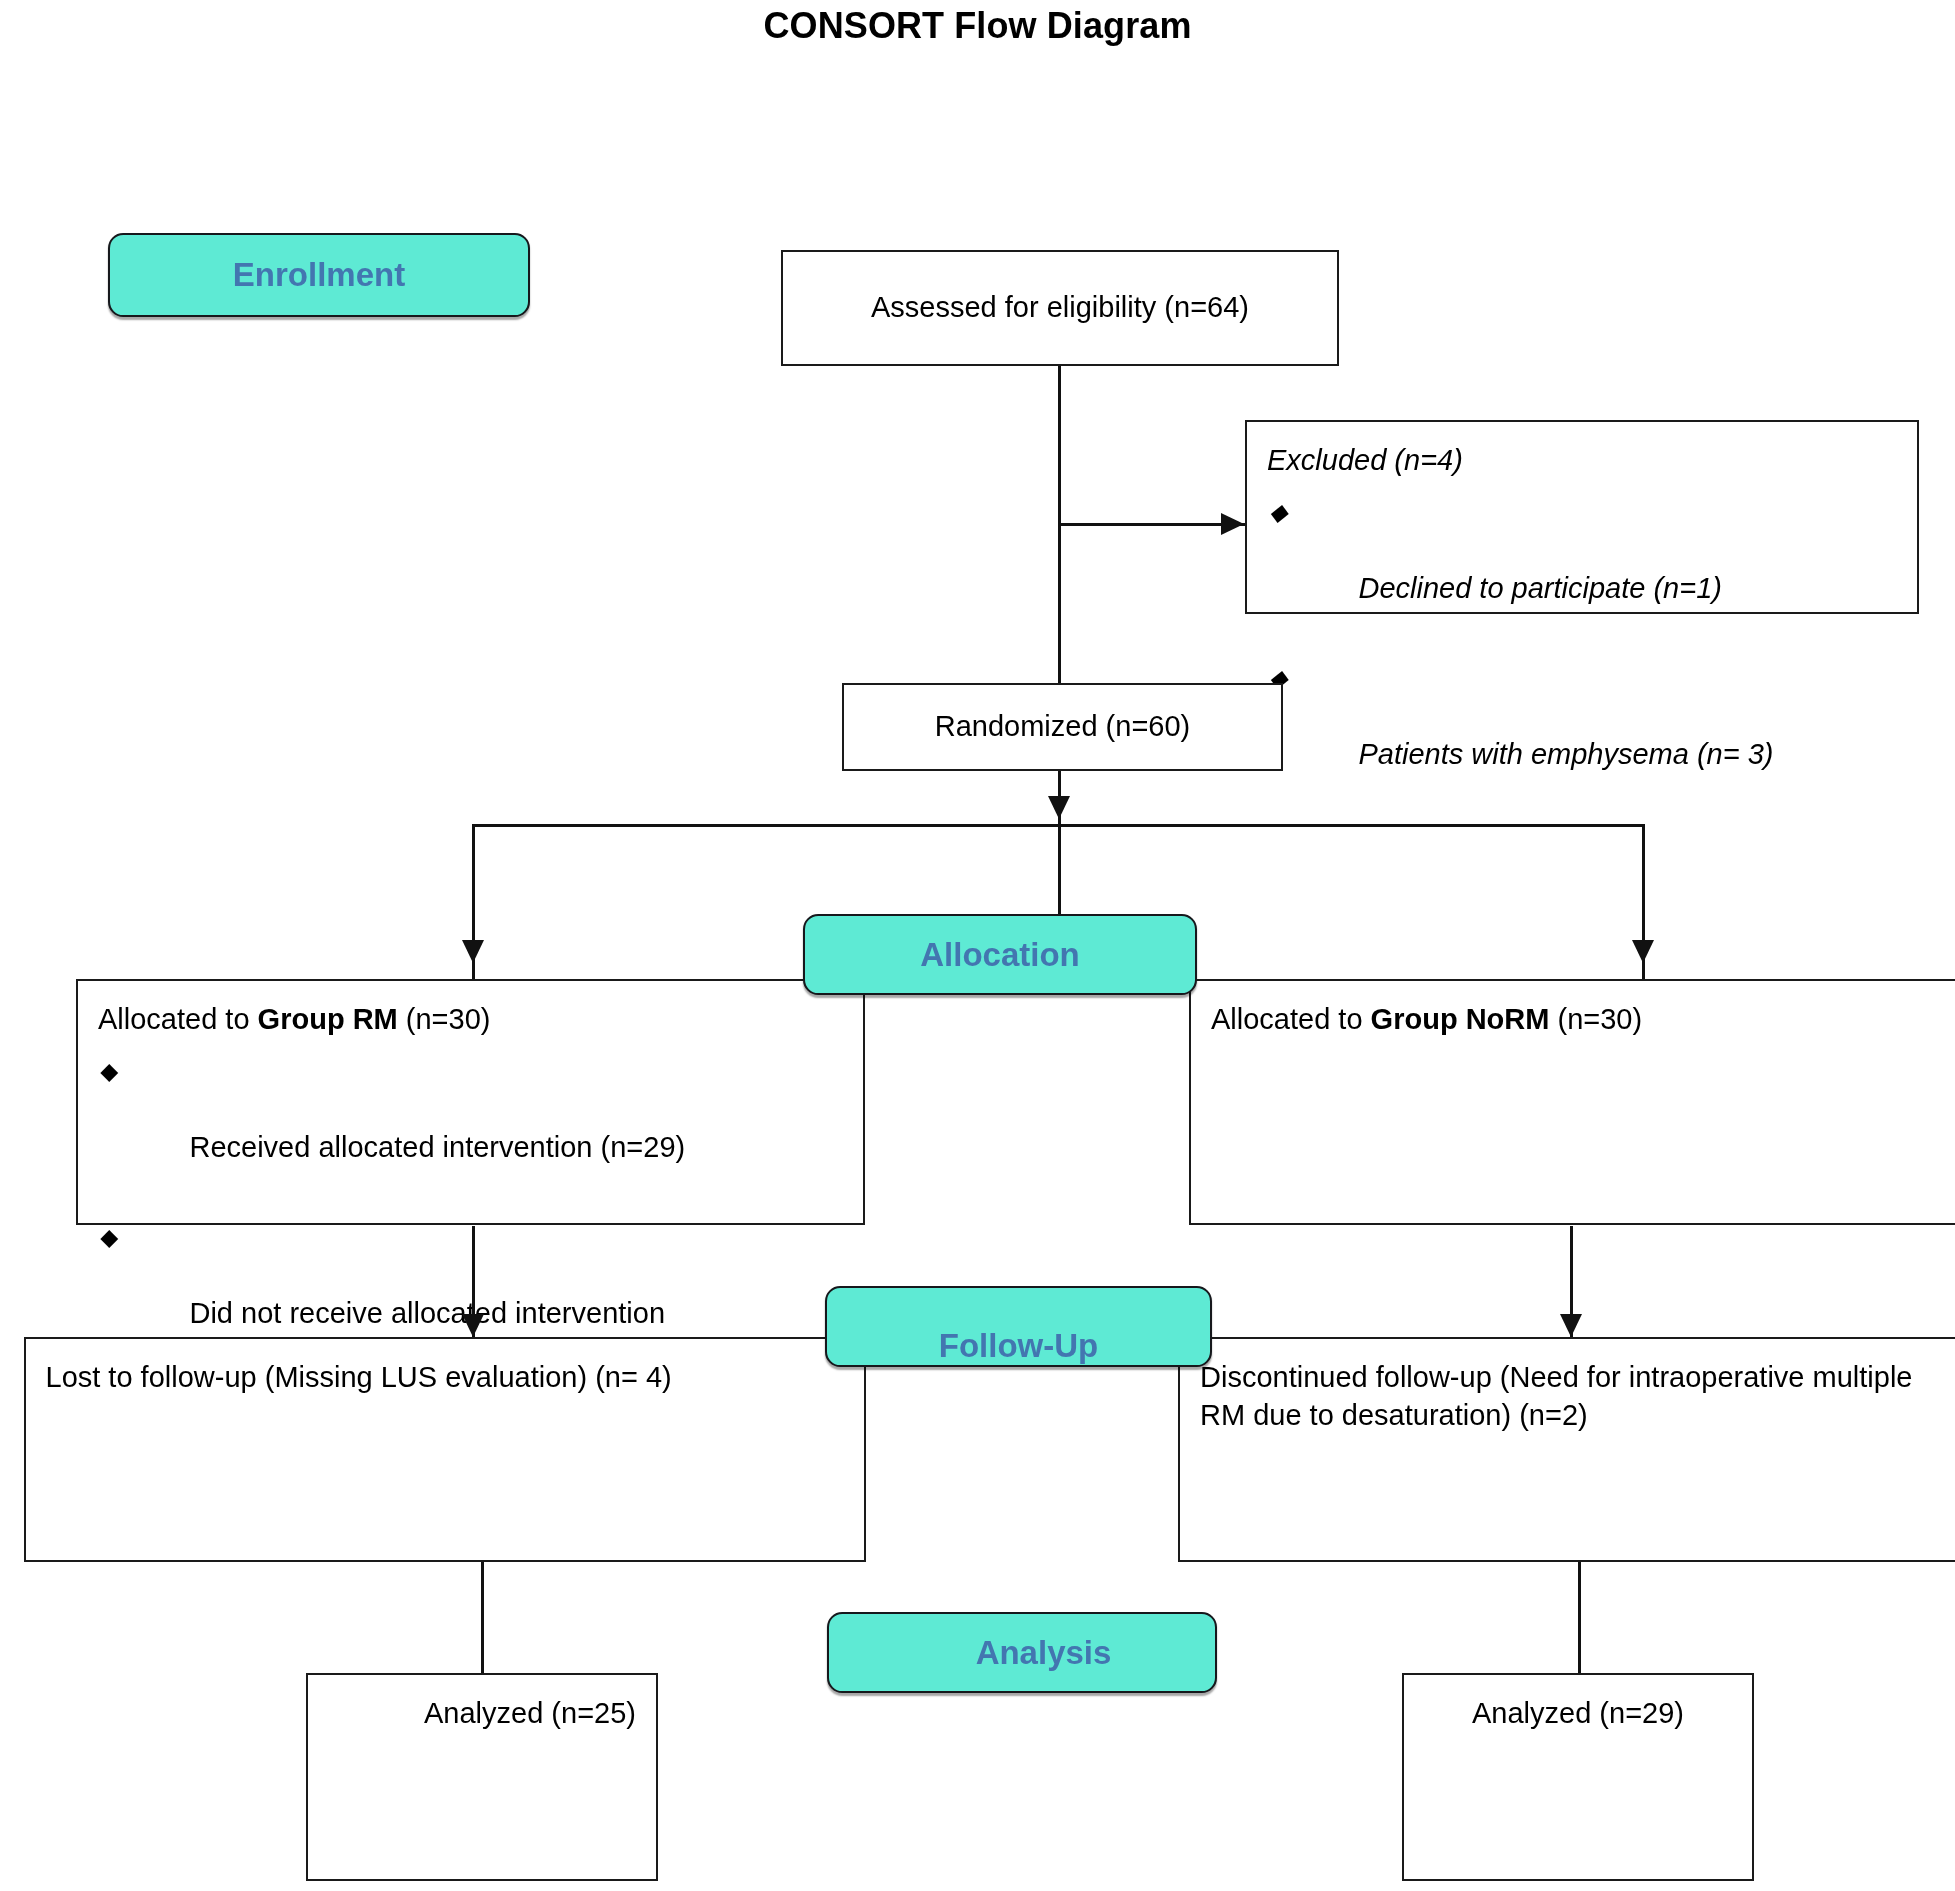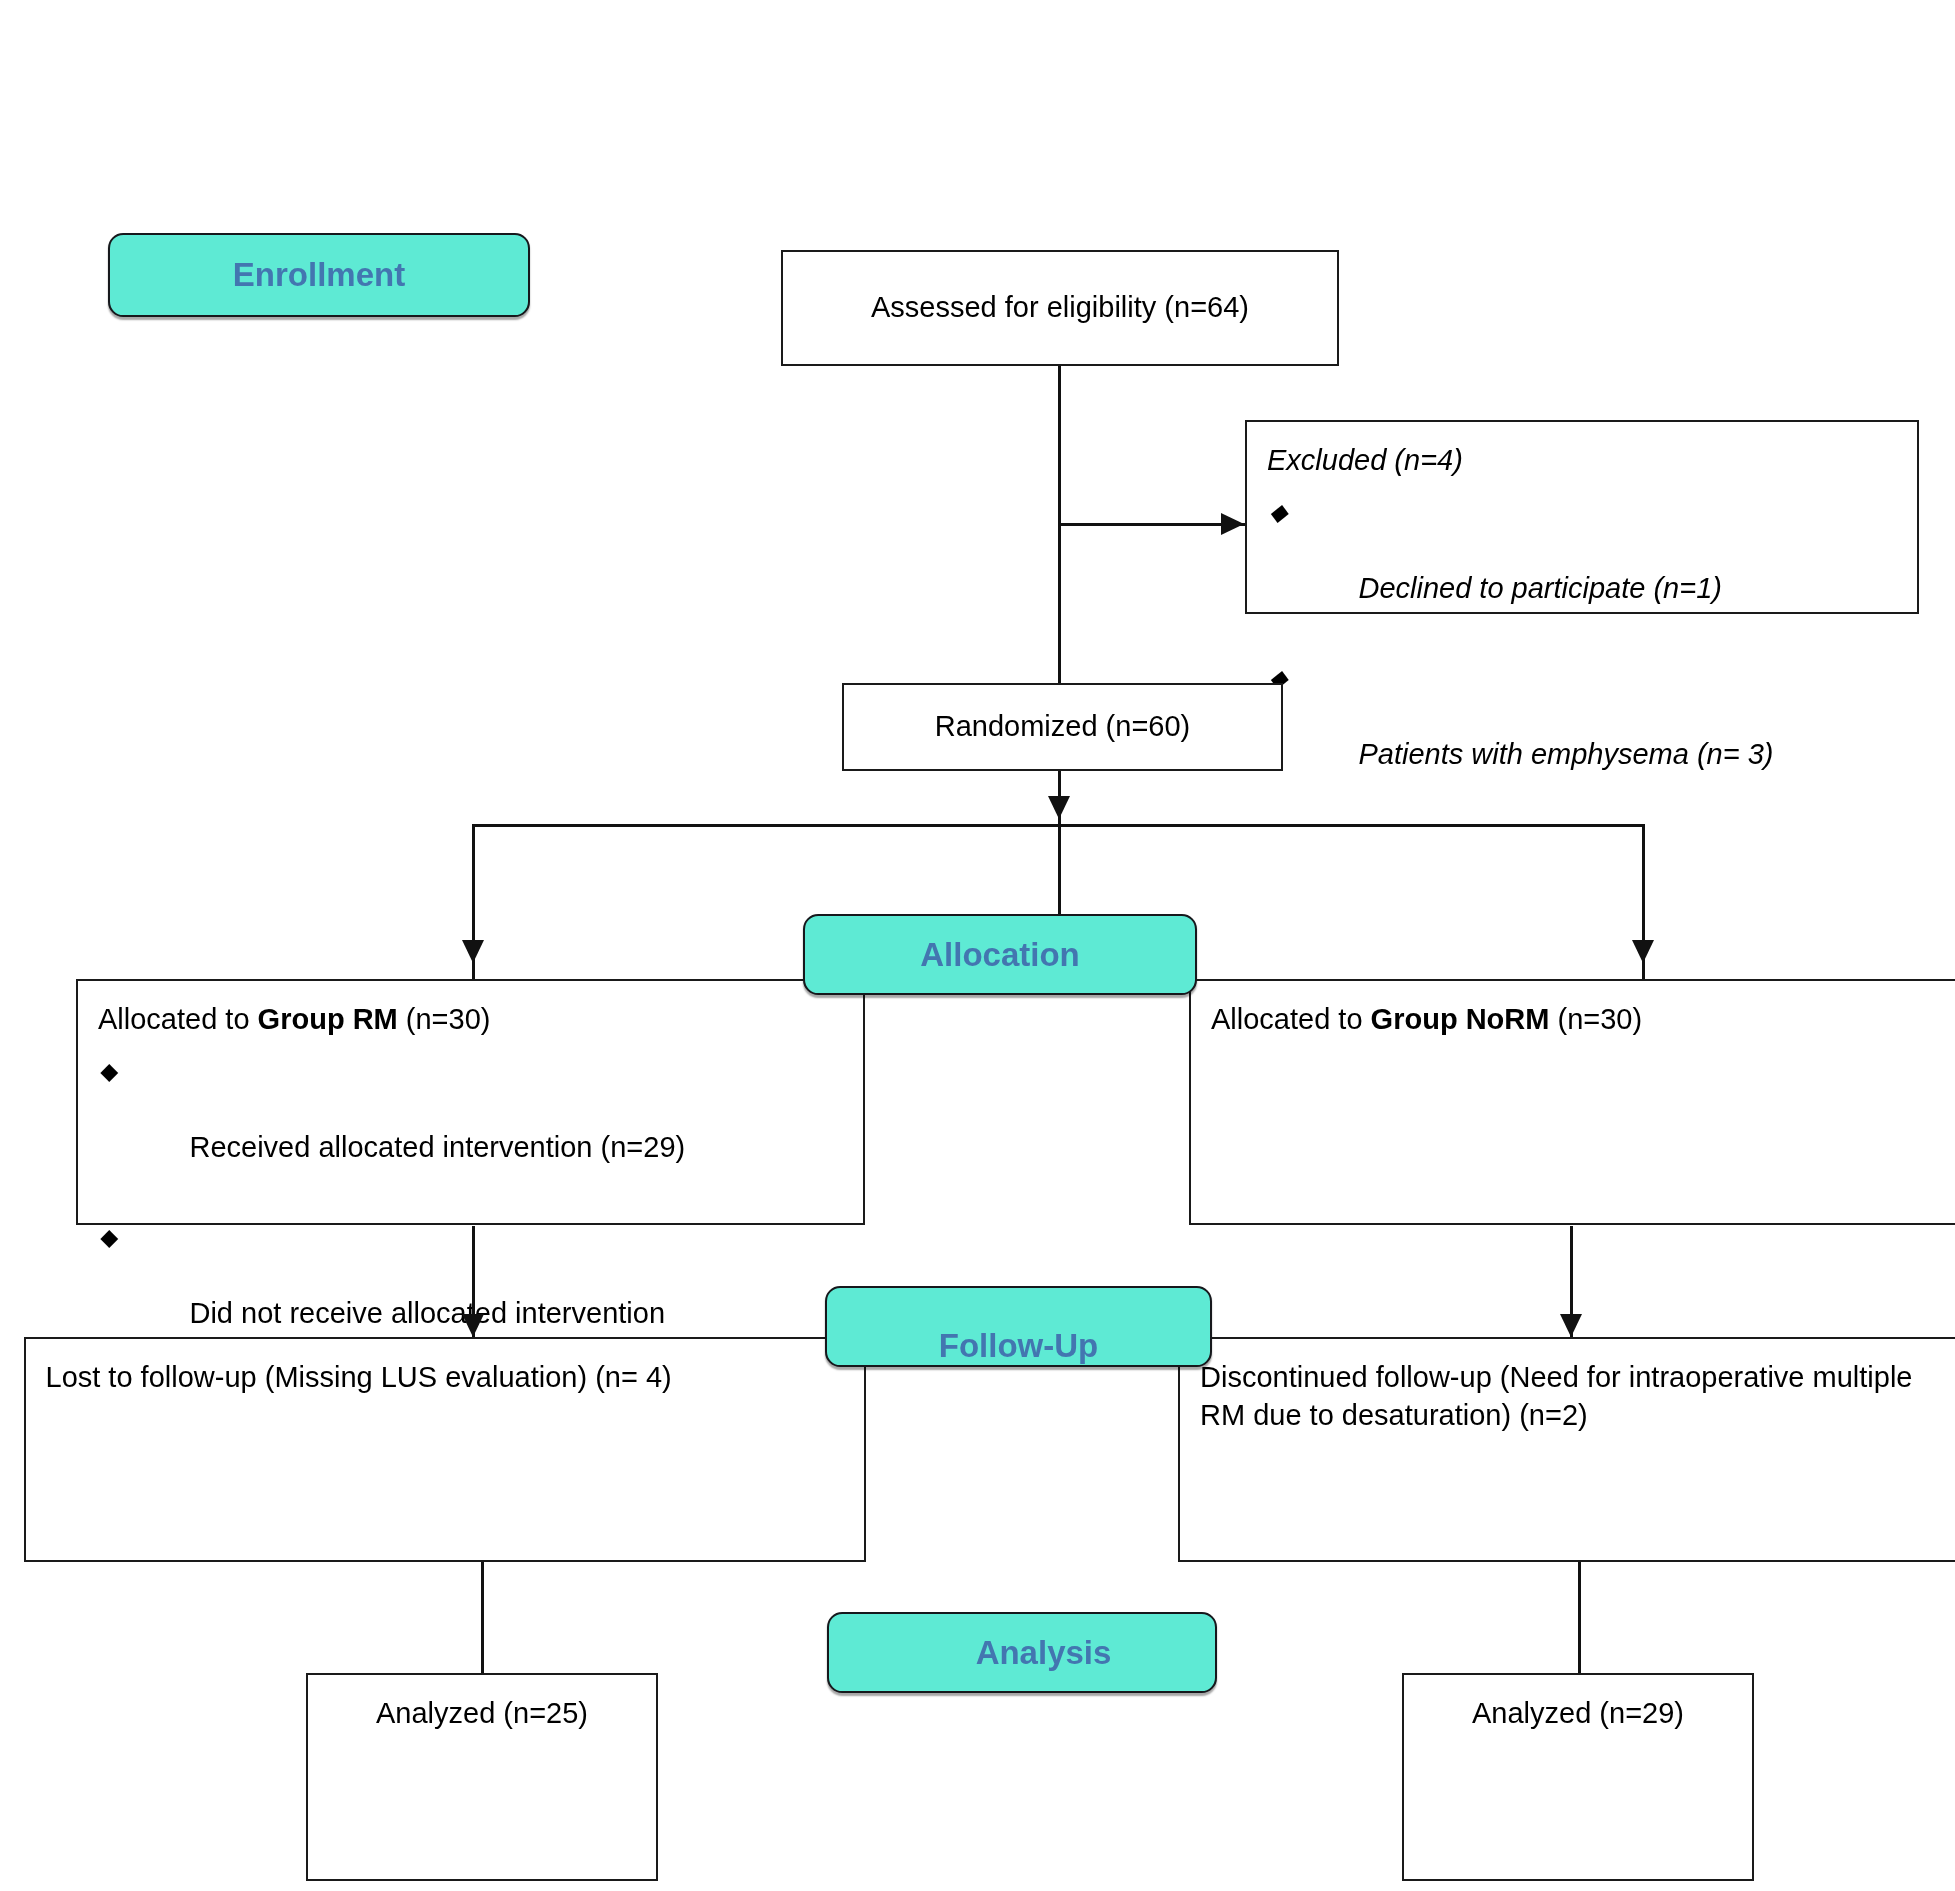--- a/index.html
+++ b/index.html
@@ -126,20 +126,21 @@
     border-top: 11px solid transparent;
     border-bottom: 11px solid transparent;
     border-left: 23.5px solid #111;
   }
 </style>
 </head>
 <body>
 
 <div id="canvas">
 
+  <div class="page-title">CONSORT Flow Diagram</div>
 
   <div class="stage" style="left:108px; top:233px; width:422px; height:84px;">
     <span>Enrollment</span>
   </div>
 
   <div class="node center-node" style="left:781px; top:250px; width:558px; height:116px;">
     <span class="txt">Assessed for eligibility (n=64)</span>
   </div>
 
   <div class="vline" style="left:1058px; top:366px; height:317px;"></div>
@@ -216,21 +217,21 @@
 
   <div class="vline" style="left:481px; top:1562px; height:135px;"></div>
   <div class="arrow-down" style="left:471px; top:1673px;"></div>
   <div class="vline" style="left:1578px; top:1562px; height:135px;"></div>
   <div class="arrow-down" style="left:1568px; top:1673px;"></div>
 
   <div class="stage" style="left:827px; top:1612px; width:390px; height:81px;padding-left:43px;">
     <span>Analysis</span>
   </div>
 
-  <div class="node pad" style="left:306px; top:1673px; width:352px; height:208px; text-align:center;">
+  <div class="node pad" style="left:306px; top:1673px; width:352px; height:208px; text-align:right;">
     <span class="txt">Analyzed (n=25)</span>
   </div>
 
   <div class="node pad" style="left:1402px; top:1673px; width:352px; height:208px; text-align:center;">
     <span class="txt">Analyzed (n=29)</span>
   </div>
 
 </div>
 
 

